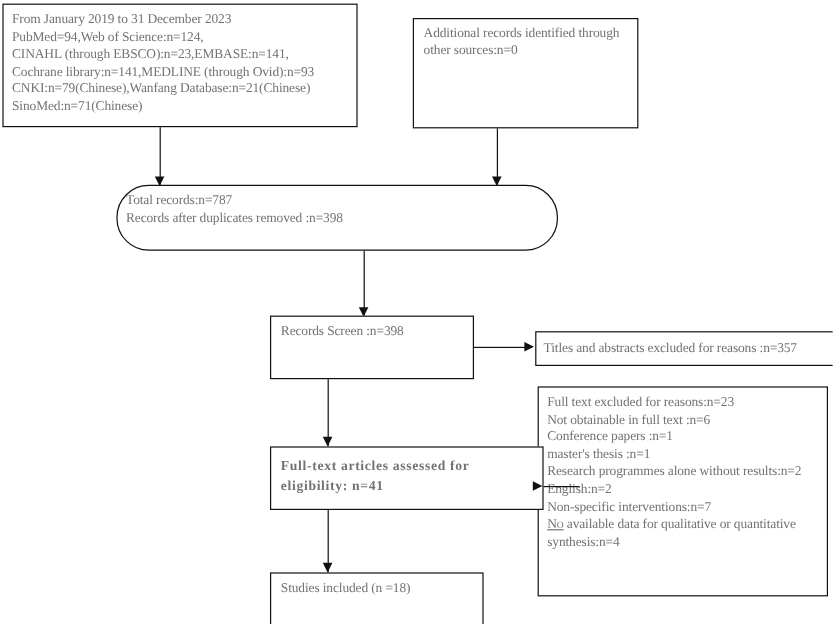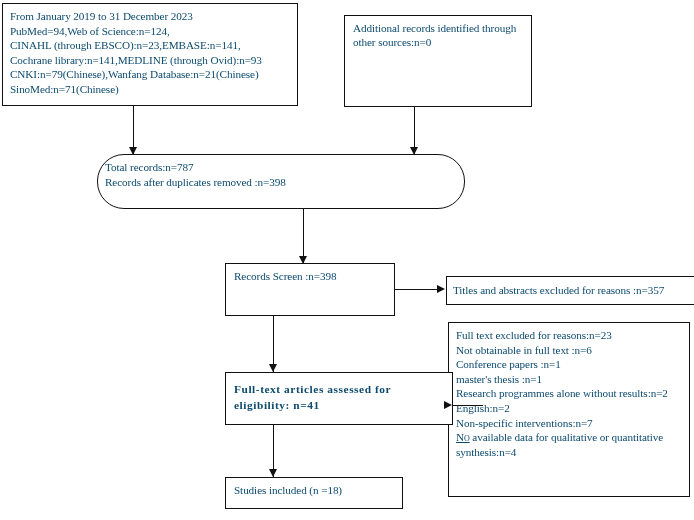--- a/index.html
+++ b/index.html
@@ -7,21 +7,21 @@
     padding: 0;
     background: #ffffff;
   }
   #canvas {
     position: relative;
     width: 694px;
     height: 520px;
     background: #ffffff;
     overflow: hidden;
     font-family: "Liberation Serif", "DejaVu Serif", serif;
-    color: #0c4a6e;
+    color: #737373;
   }
   .box {
     position: absolute;
     box-sizing: border-box;
     border: 1.3px solid #111111;
     background: #ffffff;
   }
   .box-text {
     position: absolute;
     left: 6px;
@@ -141,17 +141,17 @@
     <div class="box-text tracked">Full-text articles assessed for
 eligibility: n=41</div>
   </div>
 
   <div class="line hline" style="left:453px; top:405px; width:30px;"></div>
   <div class="arrow-right" style="left:444px; top:401px;"></div>
 
   <div class="line vline" style="left:273px; top:425px; height:52px;"></div>
   <div class="arrow-down" style="left:269px; top:469px;"></div>
 
-  <div class="box" style="left:225px; top:477px; width:178px; height:32px;">
+  <div class="box" style="left:225px; top:477px; width:178px; height:44px;">
     <div class="box-text pad">Studies included (n =18)</div>
   </div>
 
 </div>
 
 </body></html>

